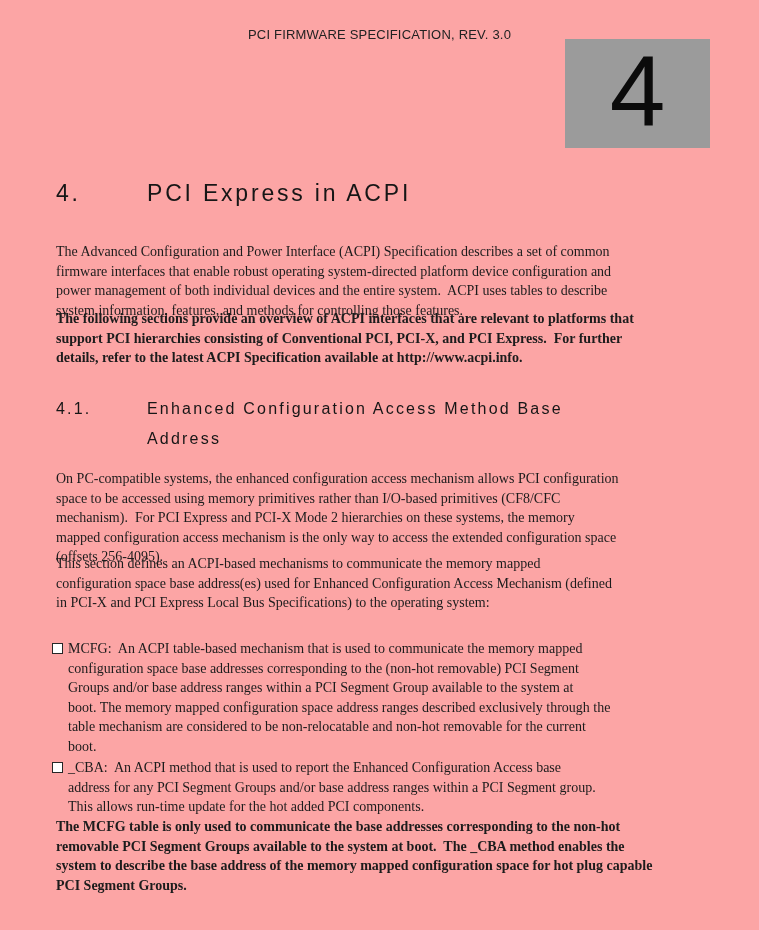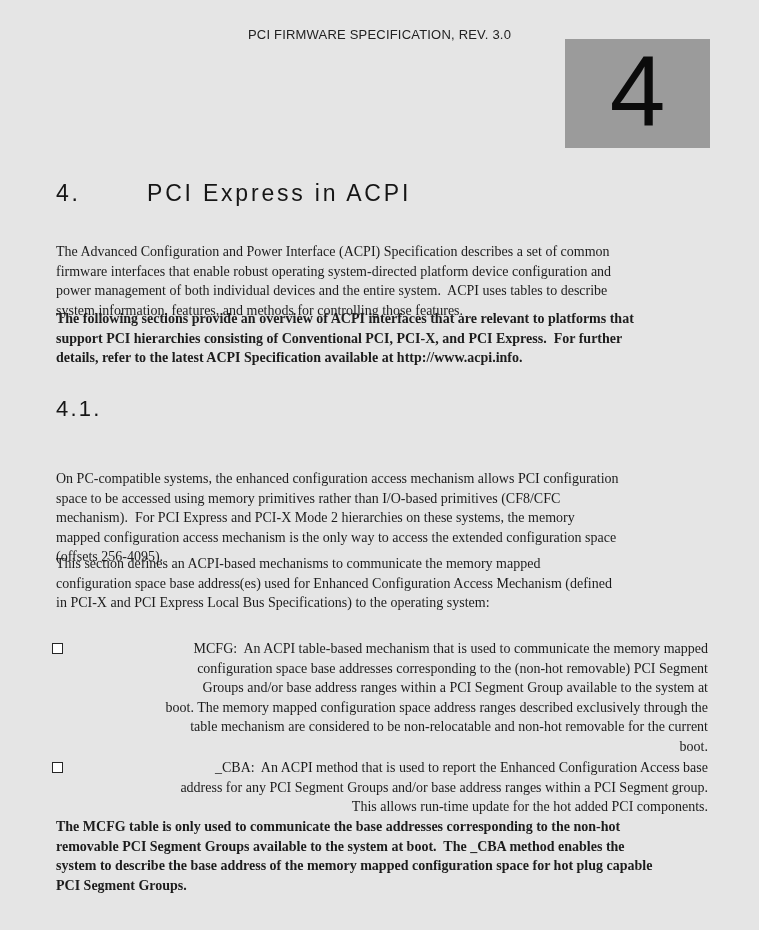--- a/index.html
+++ b/index.html
@@ -1,20 +1,20 @@
 <!DOCTYPE html>
 <html><head>
 <meta charset="utf-8">
 <style>
   html, body { margin: 0; padding: 0; background: #ffffff; }
   .page {
     position: relative;
     width: 759px;
     height: 930px;
-    background: #e5e5e5;
+    background: #fca5a5;
     overflow: hidden;
     font-family: "Liberation Serif", "DejaVu Serif", serif;
     color: #1c1c1c;
   }
   .running-header {
     position: absolute;
     top: 27px; left: 0; width: 759px;
     text-align: center;
     font-family: "Liberation Sans", "DejaVu Sans", sans-serif;
     font-size: 13px;
@@ -46,21 +46,21 @@
     line-height: 26px;
     letter-spacing: 2.8px;
     color: #161616;
     font-weight: normal;
   }
   .h2 {
     position: absolute;
     left: 56px; top: 394px; width: 680px;
     display: flex;
     font-family: "Liberation Sans", "DejaVu Sans", sans-serif;
-    font-size: 22px;
+    font-size: 16px;
     line-height: 30px;
     letter-spacing: 2.2px;
     color: #161616;
     font-weight: normal;
   }
   .h-num { flex: 0 0 91px; }
   .h-title { flex: 1 1 auto; }
   .para {
     position: absolute;
     left: 56px; width: 652px;
@@ -69,21 +69,21 @@
     white-space: pre-wrap;
     color: #1c1c1c;
   }
   .p1 { top: 242px; }
   .p2 { top: 309px; font-weight: bold; }
   .p3 { top: 469px; }
   .p4 { top: 554px; }
   .p5 { top: 817px; font-weight: bold; }
   .bullet {
     position: absolute;
-    left: 52px; width: 656px; text-align: right;
+    left: 52px; width: 656px;
   }
   .b1 { top: 639px; }
   .b2 { top: 758px; }
   .bullet-marker {
     position: absolute;
     left: 0; top: 4px;
     width: 9px; height: 9px;
     border: 1.6px solid #262626;
     background: #ffffff;
   }
@@ -110,20 +110,21 @@
     <span class="h-num">4.</span>
     <span class="h-title">PCI Express in ACPI</span>
   </div>
 
   <div class="para p1">The Advanced Configuration and Power Interface (ACPI) Specification describes a set of common<br>firmware interfaces that enable robust operating system-directed platform device configuration and<br>power management of both individual devices and the entire system.  ACPI uses tables to describe<br>system information, features, and methods for controlling those features.</div>
 
   <div class="para p2">The following sections provide an overview of ACPI interfaces that are relevant to platforms that<br>support PCI hierarchies consisting of Conventional PCI, PCI-X, and PCI Express.  For further<br>details, refer to the latest ACPI Specification available at http://www.acpi.info.</div>
 
   <div class="h2">
     <span class="h-num">4.1.</span>
+    <span class="h-title">Enhanced Configuration Access Method Base<br>Address</span>
   </div>
 
   <div class="para p3">On PC-compatible systems, the enhanced configuration access mechanism allows PCI configuration<br>space to be accessed using memory primitives rather than I/O-based primitives (CF8/CFC<br>mechanism).  For PCI Express and PCI-X Mode 2 hierarchies on these systems, the memory<br>mapped configuration access mechanism is the only way to access the extended configuration space<br>(offsets 256-4095).</div>
 
   <div class="para p4">This section defines an ACPI-based mechanisms to communicate the memory mapped<br>configuration space base address(es) used for Enhanced Configuration Access Mechanism (defined<br>in PCI-X and PCI Express Local Bus Specifications) to the operating system:</div>
 
   <div class="bullet b1">
     <span class="bullet-marker"></span>
     <div class="bullet-text">MCFG:  An ACPI table-based mechanism that is used to communicate the memory mapped<br>configuration space base addresses corresponding to the (non-hot removable) PCI Segment<br>Groups and/or base address ranges within a PCI Segment Group available to the system at<br>boot. The memory mapped configuration space address ranges described exclusively through the<br>table mechanism are considered to be non-relocatable and non-hot removable for the current<br>boot.</div>
   </div>

